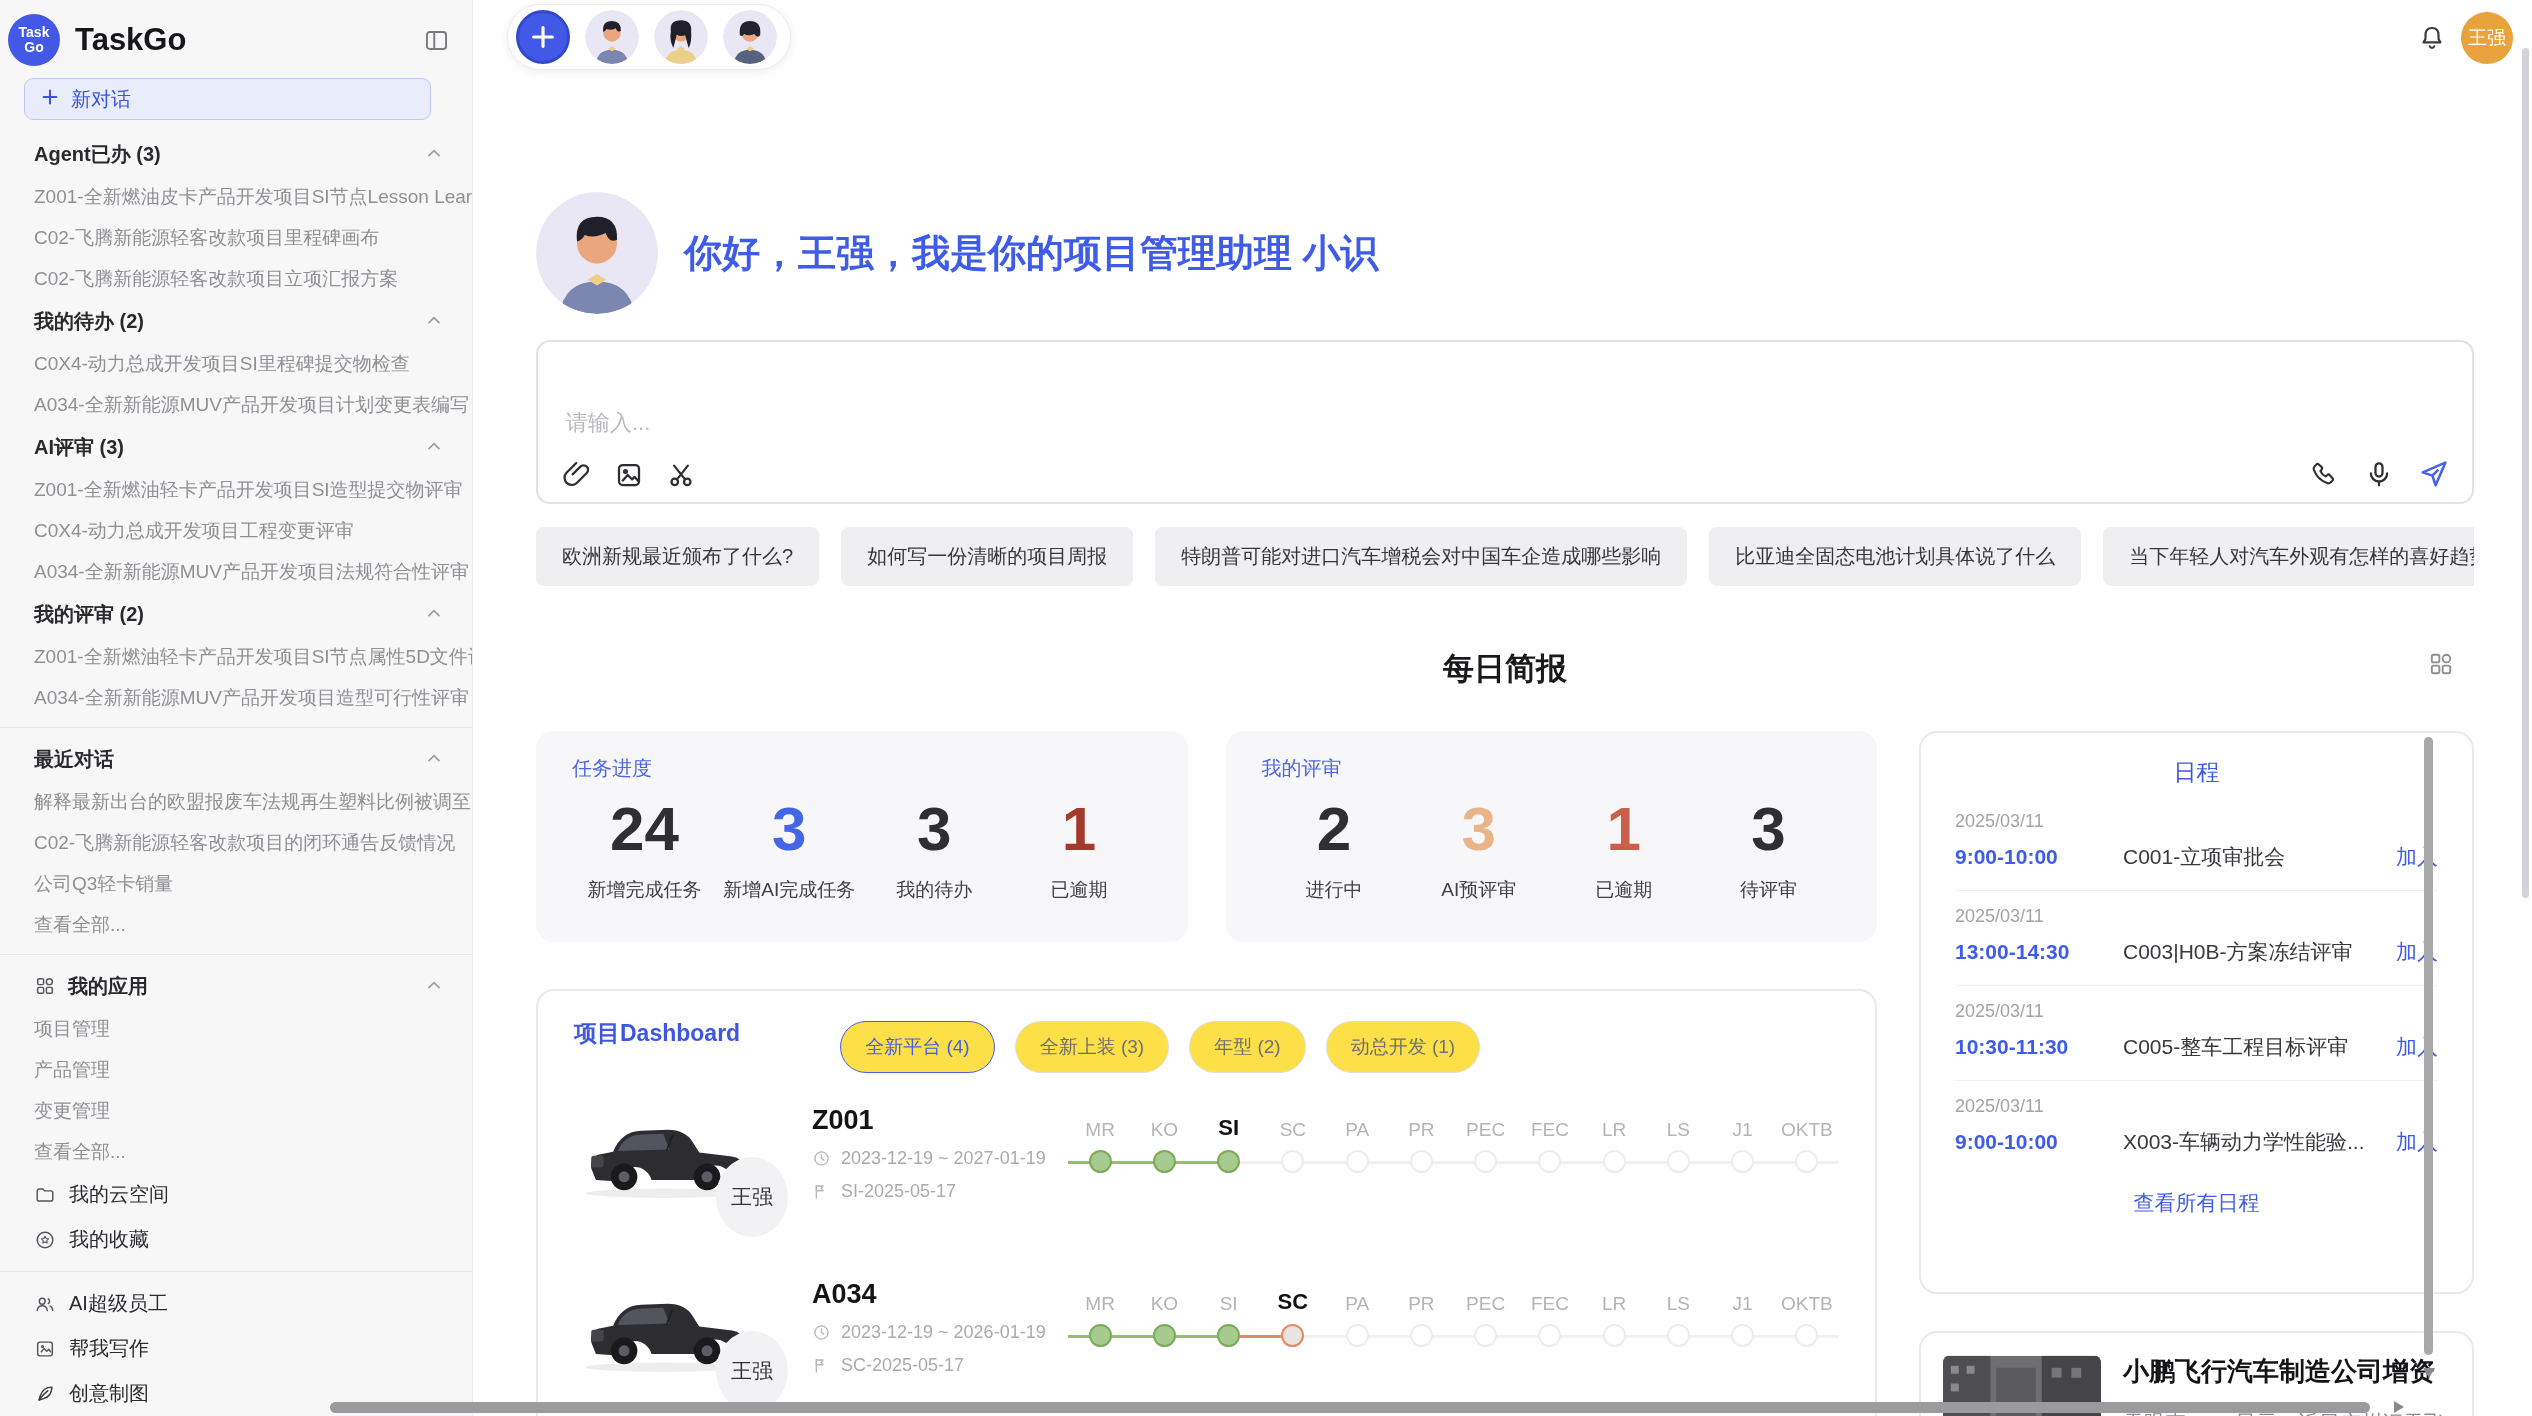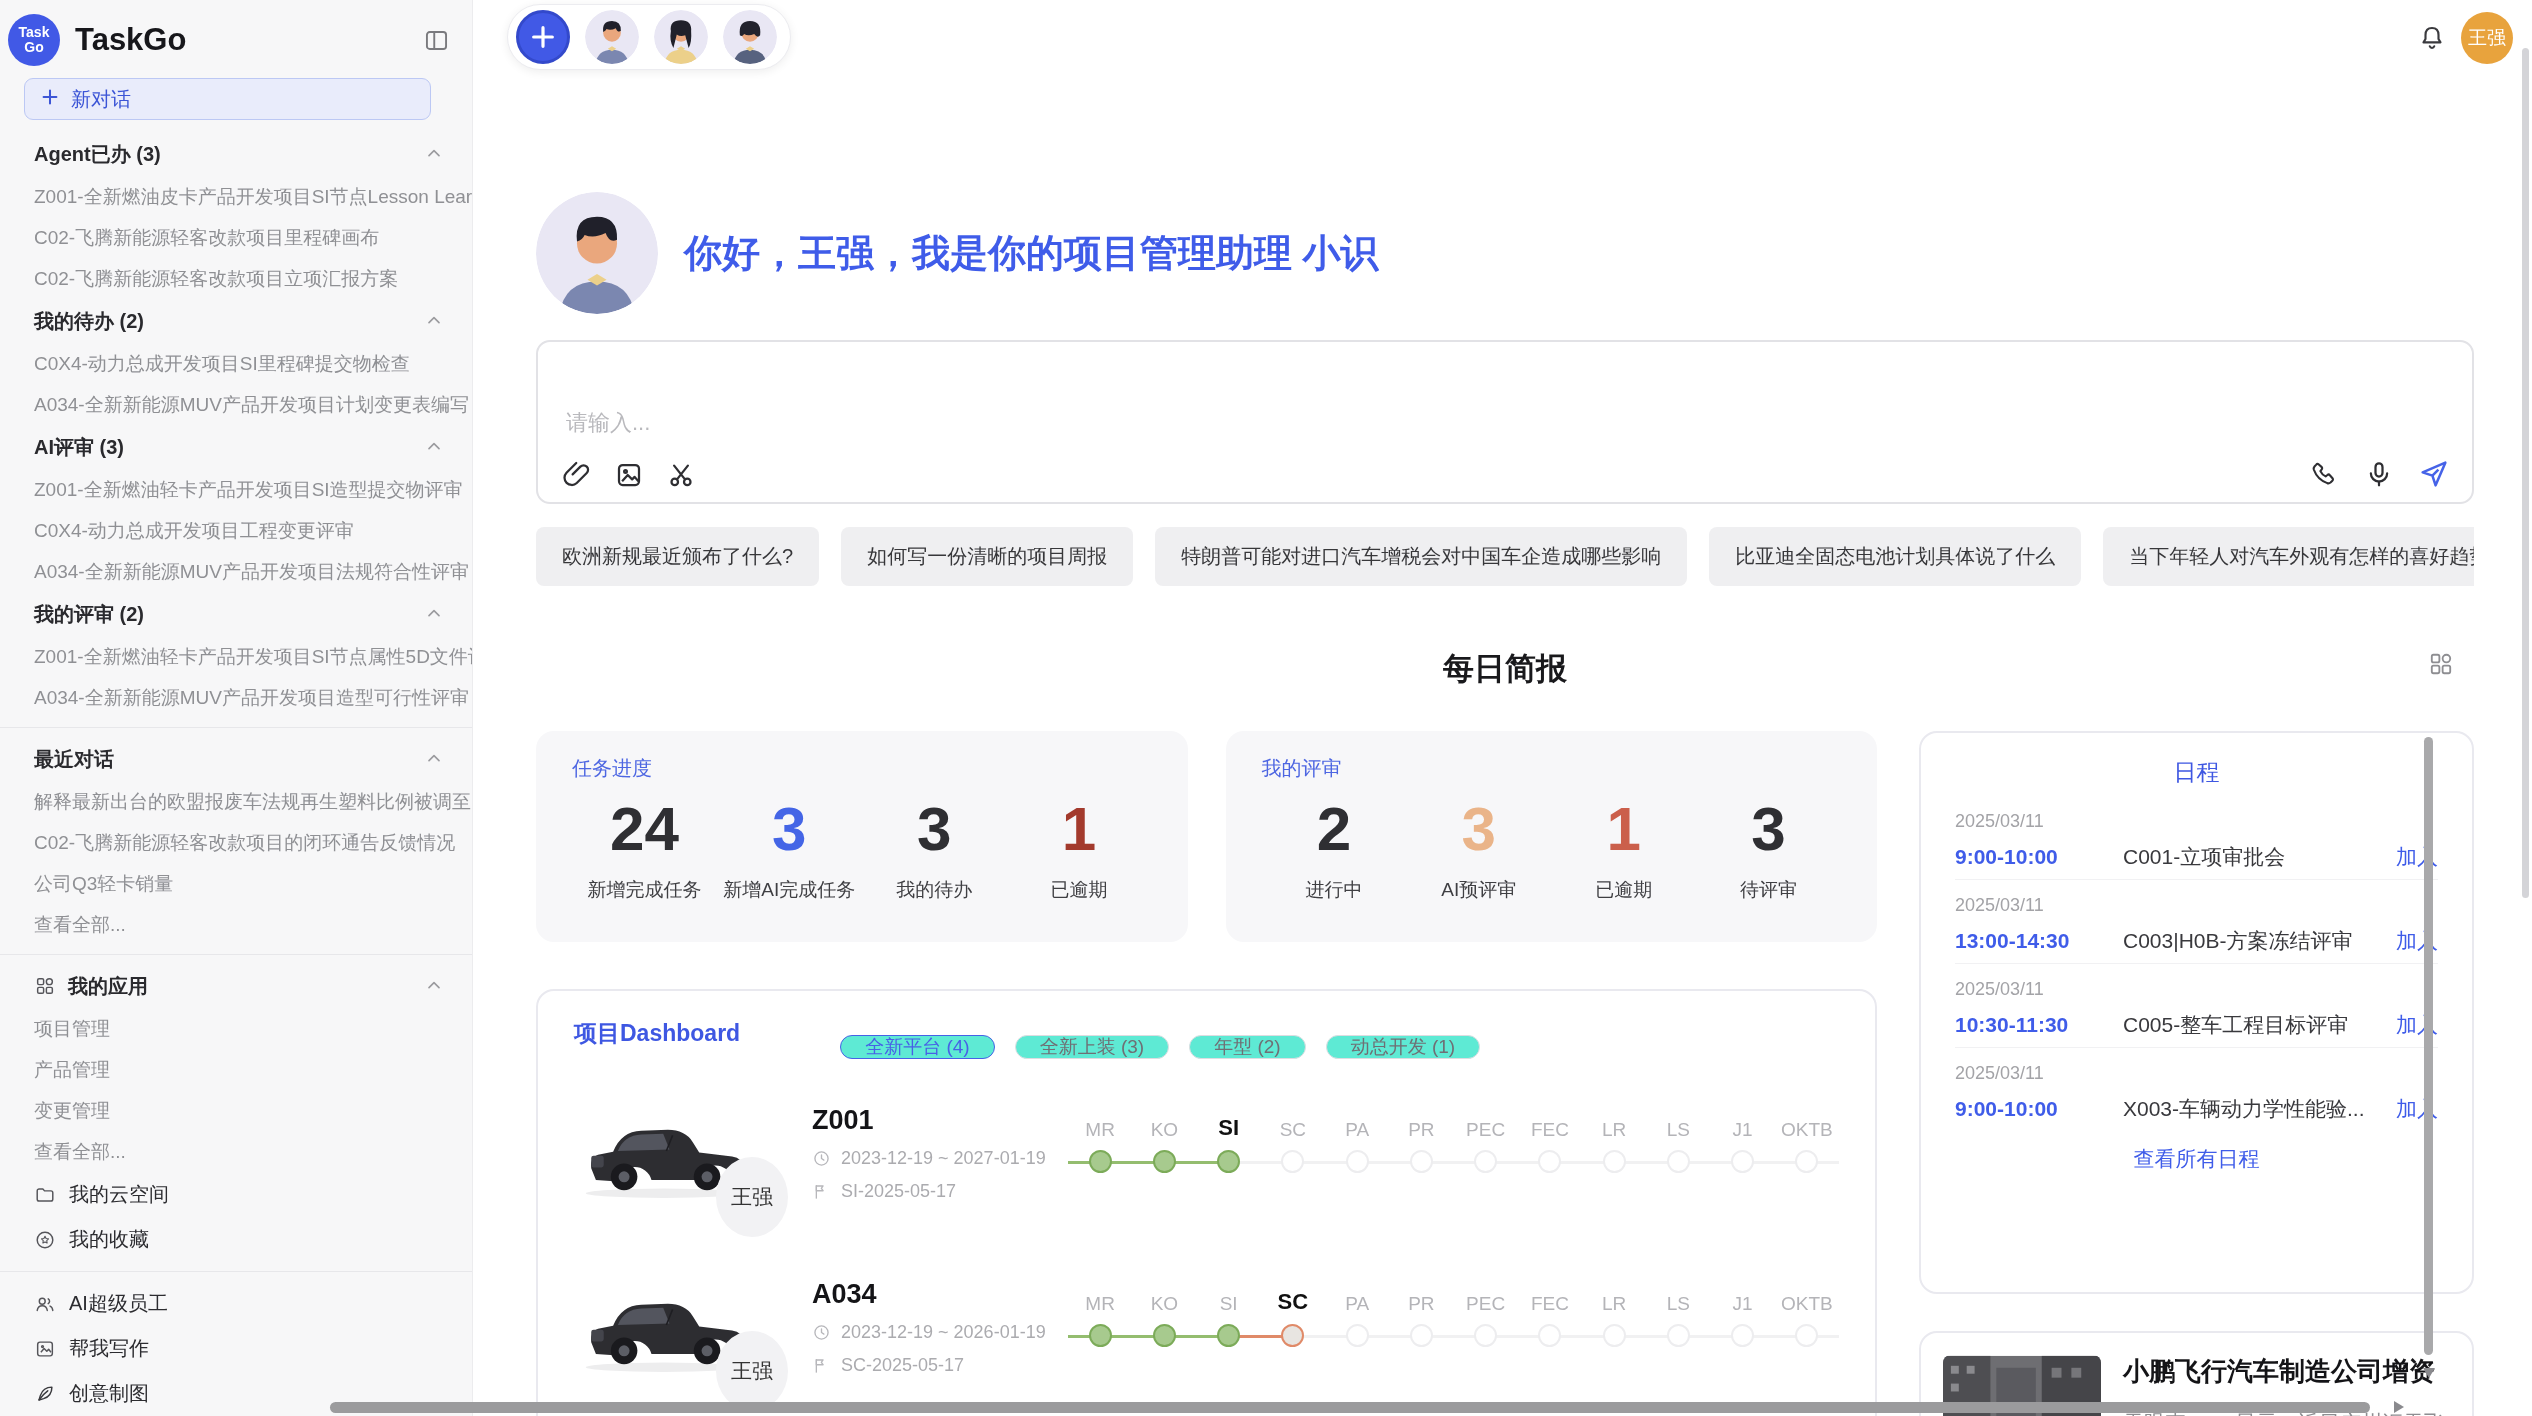--- a/index.html
+++ b/index.html
@@ -56,22 +56,22 @@
   .stat-card-title{font-size:20px;color:#4d66e2;}
   .stat-cols{display:flex;margin-top:12px;}
   .stat-col{flex:1;text-align:center;}
   .stat-value{font-size:62px;font-weight:700;line-height:1.12;}
   .t-dark{color:#2f2f33;} .t-blue{color:#4465e6;} .t-red{color:#a33a2d;} .t-orange{color:#eab489;} .t-red-light{color:#cb5f4b;}
   .stat-label{margin-top:14px;font-size:19px;color:#3f3f43;}
   .dash-card{margin-top:47px;border:2px solid #e9e9ef;border-radius:18px;background:#fff;padding:20px 36px 0;height:520px;}
   .dash-head{display:flex;align-items:center;height:44px;}
   .dash-title{font-size:23px;color:#3e57e2;font-weight:600;}
   .dash-filters{display:flex;gap:20px;margin-left:100px;}
-  .filter-chip{height:24px;padding:0 24px;border-radius:999px;border:1.5px solid #dddde1;color:#6f6f74;
-               font-size:19px;display:flex;align-items:center;cursor:pointer;white-space:nowrap;background:#5eead4;margin-top:28px;}
+  .filter-chip{height:52px;padding:0 24px;border-radius:999px;border:1.5px solid #dddde1;color:#6f6f74;
+               font-size:19px;display:flex;align-items:center;cursor:pointer;white-space:nowrap;background:#fde047;margin-top:28px;}
   .filter-chip.active{border-color:#4761e6;color:#4761e6;}
   .proj-row{display:flex;align-items:center;margin-top:22px;height:152px;}
   .proj-car{width:180px;position:relative;flex-shrink:0;}
   .owner-badge{position:absolute;right:-34px;bottom:-12px;width:72px;height:80px;background:#f2f2f4;border-radius:50%;
                display:grid;place-items:center;font-size:21px;color:#333;}
   .proj-info{margin-left:58px;width:250px;flex-shrink:0;}
   .proj-code{font-size:27px;font-weight:700;color:#141417;}
   .proj-meta{display:flex;align-items:center;gap:10px;margin-top:12px;font-size:18px;color:#ababaf;white-space:nowrap;}
   .milestones{flex:1;position:relative;height:100px;margin-left:6px;}
   .ms-track{position:absolute;left:0;right:0;top:58px;height:3px;}
@@ -81,21 +81,21 @@
   .ms-node{flex:1;display:flex;flex-direction:column;align-items:center;}
   .ms-label{font-size:19px;color:#b4b4b8;height:38px;display:flex;align-items:flex-end;}
   .ms-label.current{font-size:22px;color:#111;font-weight:700;}
   .ms-dot{width:23px;height:23px;border-radius:50%;margin-top:9px;background:#fff;border:2px solid #ededef;z-index:1;}
   .ms-dot.done{background:#a7ca8e;border-color:#7cab59;}
   .ms-dot.overdue{background:#e8e5e1;border-color:#e08a68;}
   .proj-sliver{margin-top:14px;width:180px;overflow:hidden;}
   .sched-card{border:2px solid #e9e9ef;border-radius:18px;background:#fff;padding:24px 34px 22px;height:563px;}
   .sched-title{text-align:center;font-size:23px;color:#3e57e2;}
   .sched-list{margin-top:8px;}
-  .sched-entry{padding:15px 0 8px;border-bottom:1px solid #f1f1f3;}
+  .sched-entry{padding:15px 0 19px;border-bottom:1px solid #f1f1f3;}
   .sched-entry:last-child{border-bottom:none;}
   .sched-date{font-size:18px;color:#a3a3a7;}
   .sched-row{display:flex;align-items:center;margin-top:11px;}
   .sched-time{width:168px;font-size:21px;color:#3f5ce9;font-weight:600;flex-shrink:0;}
   .sched-name{flex:1;font-size:21px;color:#39393d;white-space:nowrap;overflow:hidden;}
   .sched-join{font-size:21px;color:#3f5ce9;cursor:pointer;}
   .sched-viewall{text-align:center;margin-top:14px;font-size:21px;color:#3f5ce9;cursor:pointer;}
   .news-card{margin-top:37px;border:2px solid #e9e9ef;border-radius:18px;background:#fff;padding:22px;display:flex;gap:22px;height:200px;}
   .news-img{width:158px;height:150px;border-radius:8px;overflow:hidden;flex-shrink:0;}
   .news-title{font-size:26px;font-weight:700;color:#141417;line-height:1.3;}

